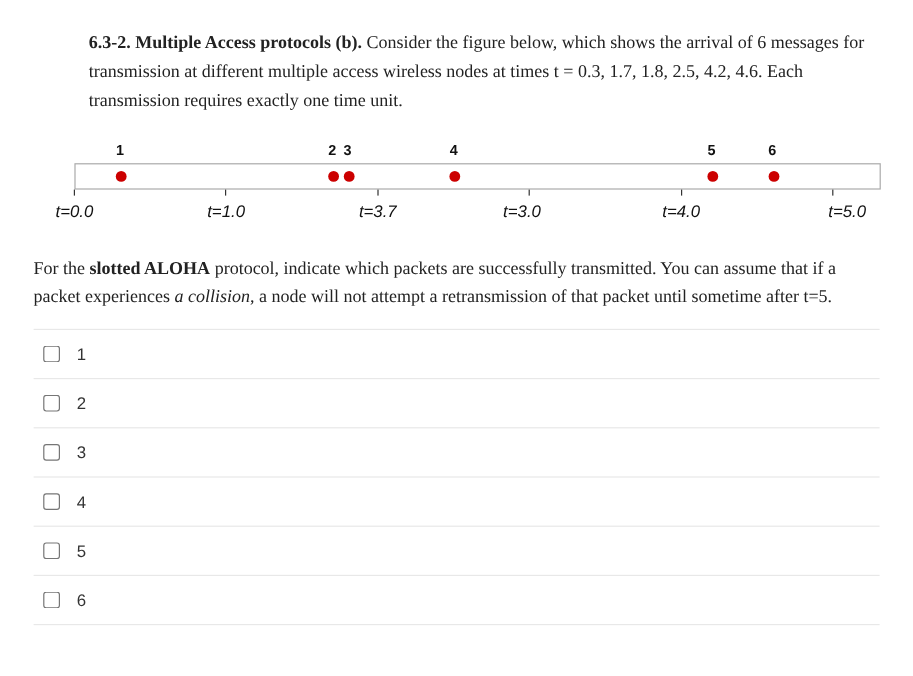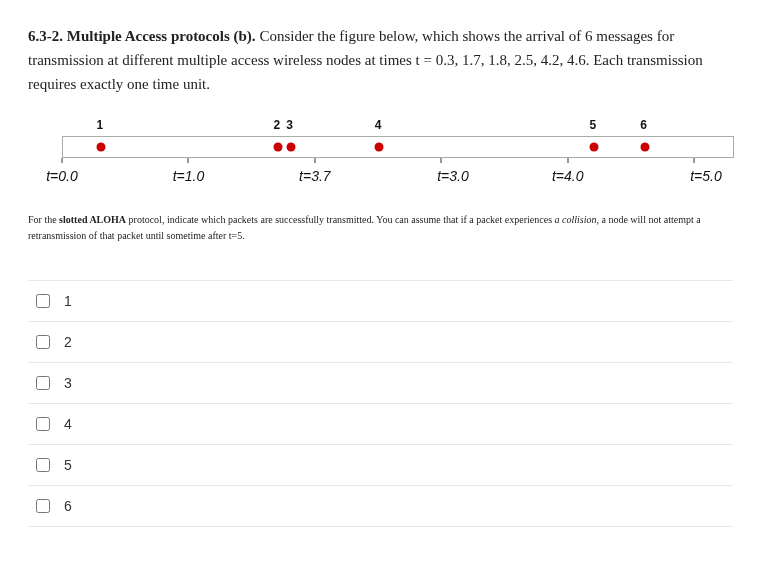--- a/index.html
+++ b/index.html
@@ -8,20 +8,21 @@
     font-family: Georgia, 'Times New Roman', serif;
     font-size: 15px;
     color: #222;
     width: 761px;
     box-sizing: border-box;
     background: #fff;
   }
   .question-title {
     line-height: 1.6;
     margin-bottom: 22px;
+    margin-left: 46px;
   }
   .question-title .bold {
     font-weight: bold;
   }
   .timeline-wrap {
     position: relative;
     margin: 8px 0 28px 4px;
     font-family: Arial, sans-serif;
     font-size: 12px;
   }
@@ -75,23 +76,23 @@
   }
   .timeline-tlabels span {
     position: absolute;
     transform: translateX(-50%);
     font-style: italic;
     color: #111;
     font-size: 14px;
   }
   .question-followup {
     font-family: Georgia, serif;
-    font-size: 10px;
+    font-size: 15px;
     line-height: 1.6;
-    margin-bottom: 36px;
+    margin-bottom: 14px;
   }
   .question-followup .bold { font-weight: bold; }
   .question-followup .ital { font-style: italic; }
   .options {
     font-family: Arial, sans-serif;
     font-size: 14px;
     color: #333;
   }
   .opt {
     display: flex;
@@ -137,21 +138,21 @@
       <div class="tick" style="left: 126.415px;"></div>
       <div class="tick" style="left: 252.83px;"></div>
       <div class="tick" style="left: 379.245px;"></div>
       <div class="tick" style="left: 505.66px;"></div>
       <div class="tick" style="left: 632.075px;"></div>
     </div>
   <div class="timeline-tlabels" id="tlabels">
       <span style="left: 30px;">t=0.0</span>
       <span style="left: 156.415px;">t=1.0</span>
       <span style="left: 282.83px;">t=3.7</span>
-      <span style="left: 421px;">t=3.0</span>
+      <span style="left: 403px;">t=3.0</span>
       <span style="left: 535.66px; font-style: italic;">t=4.0</span>
       <span style="left: 638px; margin-left: 36px;">t=5.0</span>
     </div>
 </div>
 
 <div class="question-followup">
   <span>For the </span><span class="bold">slotted ALOHA</span><span> protocol, indicate which packets are successfully transmitted. You can assume that if a packet experiences </span><span class="ital">a collision</span><span>, a node will not attempt a retransmission of that packet until sometime after t=5.</span>
 </div>
 
 <div class="options" id="options">

